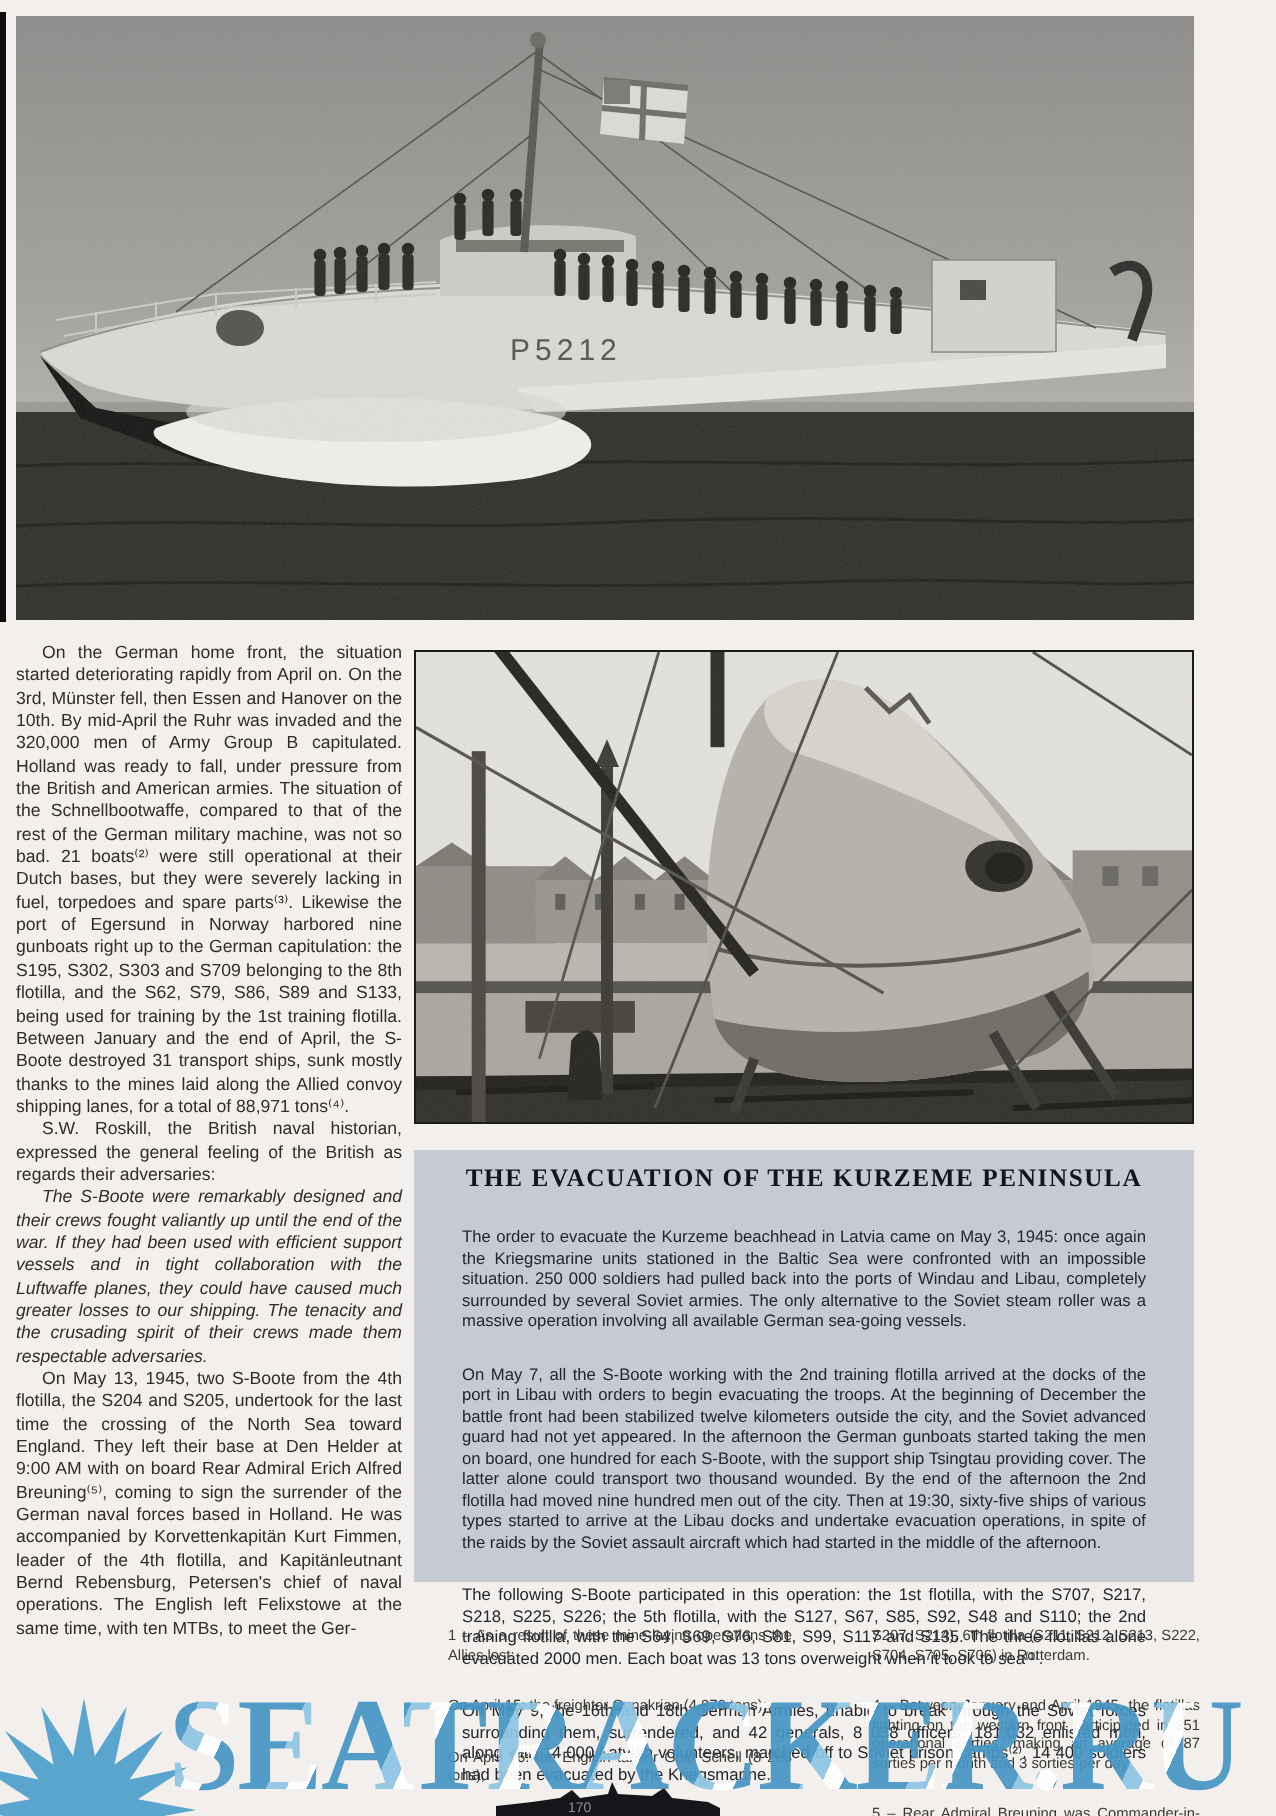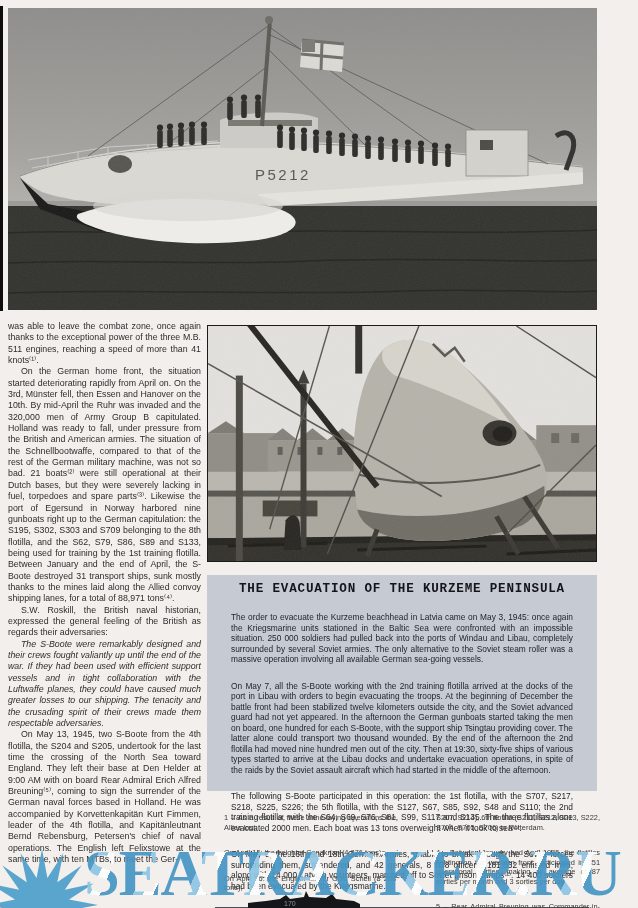--- a/index.html
+++ b/index.html
@@ -24,21 +24,21 @@
   .left-col p{margin:0;text-indent:13px;}
   .left-col p.noindent{text-indent:0;}
   .left-col p.quote{font-style:italic;}
 
   .evac-box{
     position:absolute;left:207px;top:575px;width:390px;height:216px;
     background:#c6cbd3;box-sizing:border-box;padding:7px 8px 0 8px;
   }
   .evac-box h2{
     margin:0 0 4px 0;text-align:center;
-    font-family:Liberation Mono, monospace;
+    font-family:Liberation Serif, serif;
     font-weight:700;font-size:12.6px;letter-spacing:.8px;color:#14141b;
   }
   .evac-box p{margin:16px;font-size:8.35px;line-height:10.5px;text-align:justify;color:#23262b;}
   .box-rule{border-top:1px solid #4a4d54;margin:5px 0 3px 0;height:0;}
   .evac-box p.boxfoot{font-size:7.2px;line-height:9.3px;text-align:left;color:#2c2f35;}
 
   .footnotes{position:absolute;left:208px;top:797px;width:412px;font-size:7.4px;line-height:9.5px;color:#393936;}
   .fcol{position:absolute;top:0;}
   .fcol.left{left:0;width:204px;}
   .fcol.right{left:212px;width:196px;}
@@ -157,21 +157,20 @@
       <text x="247" y="172" font-family="Liberation Sans, DejaVu Sans, sans-serif" font-size="15" letter-spacing="2.5" fill="#57554e">P5212</text>
 
       <path d="M250,186 C350,180 470,172 575,164 L575,176 C470,186 350,194 260,198 Z" fill="#e6e4de"></path>
       <path d="M70,206 C120,188 200,186 268,200 C300,210 292,226 250,232 C185,240 120,232 88,220 C72,214 66,210 70,206 Z" fill="#efeeea"></path>
       <ellipse cx="180" cy="198" rx="95" ry="15" fill="#d9d7d2" opacity=".65"></ellipse>
       <rect width="589" height="302" filter="url(#grainA)"></rect>
     </svg>
   </figure>
 
   <div class="left-col">
-    <p class="noindent">was able to leave the combat zone, once again thanks to the exceptional power of the three M.B. 511 engines, reaching a speed of more than 41 knots⁽¹⁾.</p>
     <p>On the German home front, the situation started deteriorating rapidly from April on. On the 3rd, Münster fell, then Essen and Hanover on the 10th. By mid-April the Ruhr was invaded and the 320,000 men of Army Group B capitulated. Holland was ready to fall, under pressure from the British and American armies. The situation of the Schnellbootwaffe, compared to that of the rest of the German military machine, was not so bad. 21 boats⁽²⁾ were still operational at their Dutch bases, but they were severely lacking in fuel, torpedoes and spare parts⁽³⁾. Likewise the port of Egersund in Norway harbored nine gunboats right up to the German capitulation: the S195, S302, S303 and S709 belonging to the 8th flotilla, and the S62, S79, S86, S89 and S133, being used for training by the 1st training flotilla. Between January and the end of April, the S-Boote destroyed 31 transport ships, sunk mostly thanks to the mines laid along the Allied convoy shipping lanes, for a total of 88,971 tons⁽⁴⁾.</p>
     <p>S.W. Roskill, the British naval historian, expressed the general feeling of the British as regards their adversaries:</p>
     <p class="quote">The S-Boote were remarkably designed and their crews fought valiantly up until the end of the war. If they had been used with efficient support vessels and in tight collaboration with the Luftwaffe planes, they could have caused much greater losses to our shipping. The tenacity and the crusading spirit of their crews made them respectable adversaries.</p>
     <p>On May 13, 1945, two S-Boote from the 4th flotilla, the S204 and S205, undertook for the last time the crossing of the North Sea toward England. They left their base at Den Helder at 9:00 AM with on board Rear Admiral Erich Alfred Breuning⁽⁵⁾, coming to sign the surrender of the German naval forces based in Holland. He was accompanied by Korvettenkapitän Kurt Fimmen, leader of the 4th flotilla, and Kapitänleutnant Bernd Rebensburg, Petersen's chief of naval operations. The English left Felixstowe at the same time, with ten MTBs, to meet the Ger-</p>
   </div>
 
   <figure class="photo-wreck">
     <svg viewBox="0 0 390 237" preserveAspectRatio="none">
       <defs>
         <filter id="grainB">

